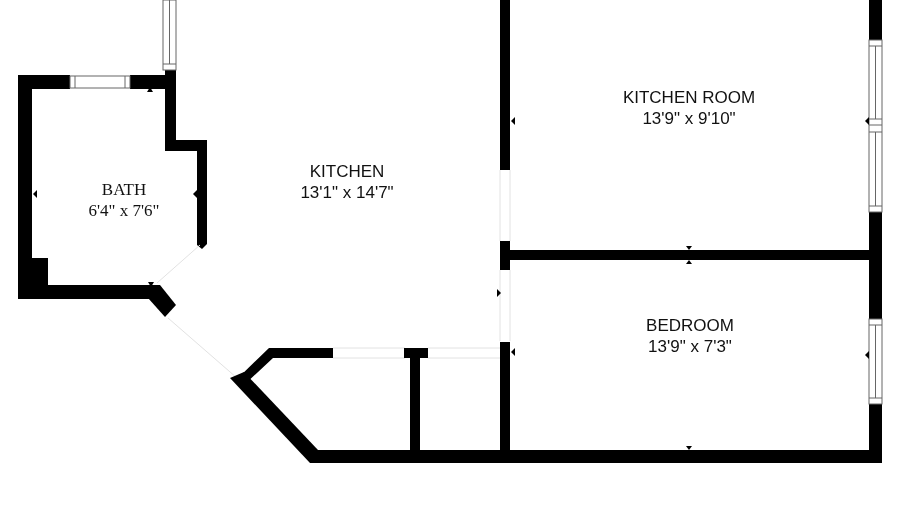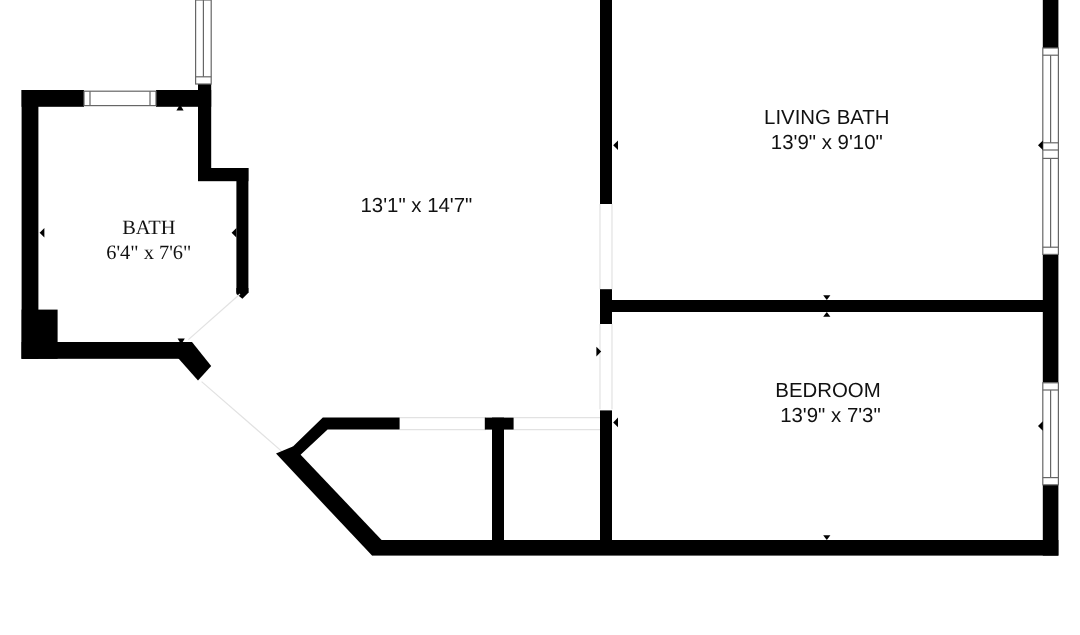--- a/index.html
+++ b/index.html
@@ -110,22 +110,23 @@
     <polygon points="869,351 865,355 869,359"></polygon>
     <polygon points="686,446 692,446 689,450"></polygon>
   </g>
 </svg>
 
 <div class="room-label" style="left:124px; top:179px;font-family:Liberation Serif, serif;">
   <span>BATH</span>
   <span>6'4" x 7'6"</span>
 </div>
 <div class="room-label" style="left:347px; top:161px;">
+  <span>KITCHEN</span>
   <span>13'1" x 14'7"</span>
 </div>
 <div class="room-label" style="left:689px; top:87px;">
-  <span>LIVING BATH</span>
+  <span>KITCHEN ROOM</span>
   <span>13'9" x 9'10"</span>
 </div>
-<div class="room-label" style="left:690px; top:315px;text-align:right;">
+<div class="room-label" style="left:690px; top:315px;">
   <span>BEDROOM</span>
   <span>13'9" x 7'3"</span>
 </div>
 
 </body></html>

